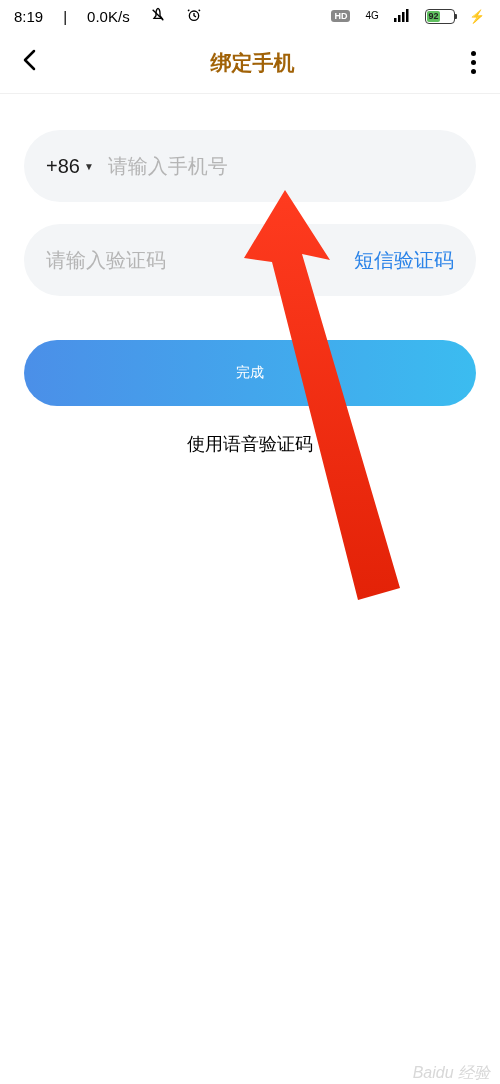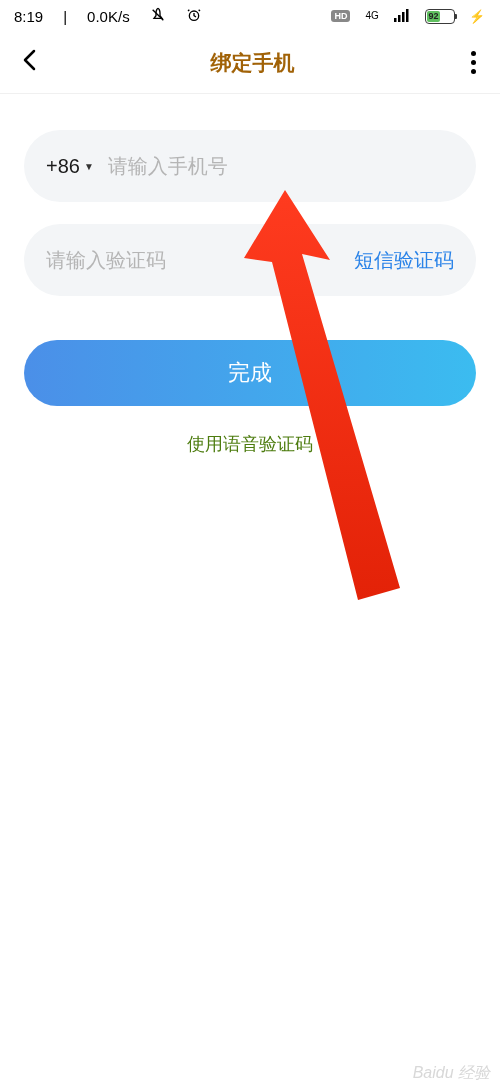--- a/index.html
+++ b/index.html
@@ -122,28 +122,28 @@
       cursor: pointer;
       white-space: nowrap;
     }
     .submit-btn {
       width: 100%;
       height: 66px;
       border: none;
       border-radius: 33px;
       background: linear-gradient(90deg, #4b8fe8 0%, #3bbcf0 100%);
       color: #fff;
-      font-size: 22px;
+      font-size: 14px;
       font-weight: 400;
       cursor: pointer;
       margin-top: 22px;
     }
     .voice-link {
       text-align: center;
-      color: #4d7c0f;
+      color: #000000;
       font-size: 18px;
       margin-top: 26px;
       cursor: pointer;
     }
     .arrow-svg {
       position: absolute;
       top: 190px;
       left: 240px;
       pointer-events: none;
       z-index: 10;

